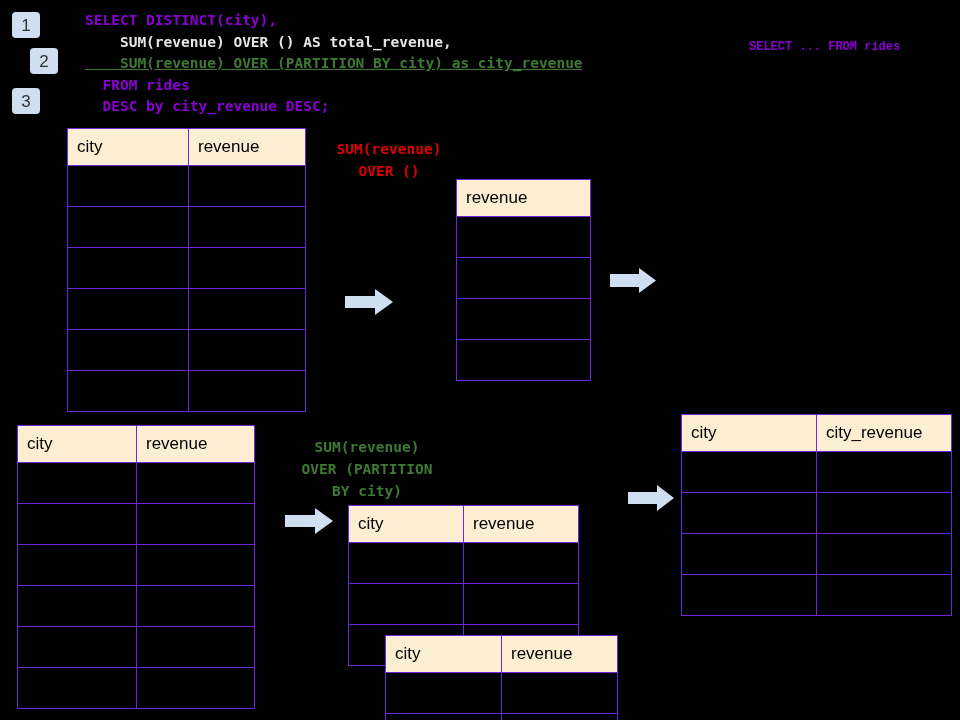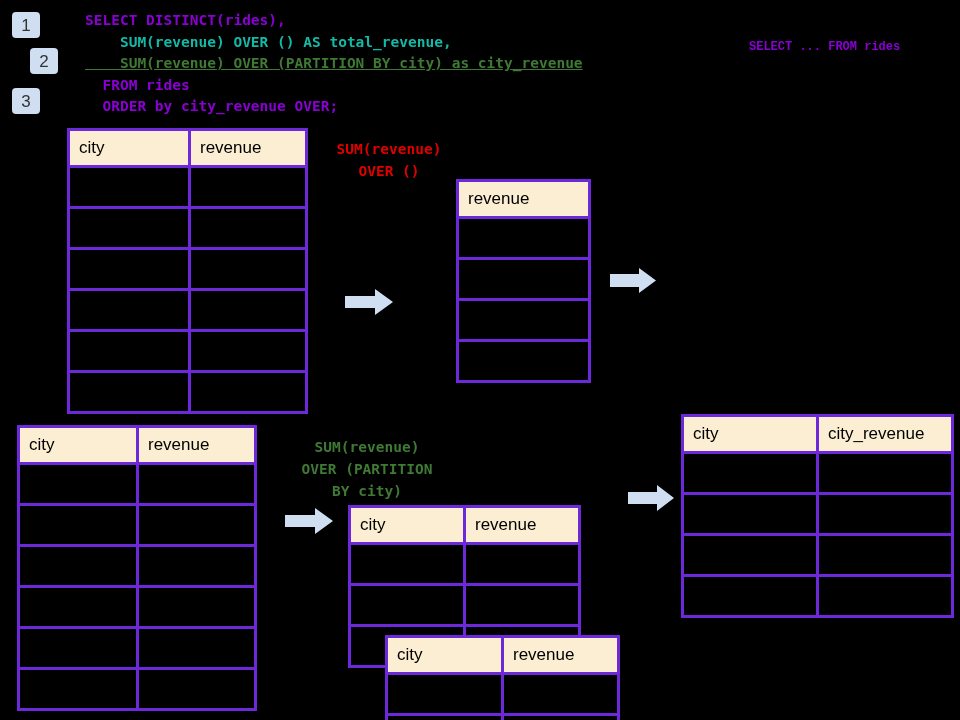--- a/index.html
+++ b/index.html
@@ -38,21 +38,21 @@
     left: 85px;
     top: 10px;
     font-family: "DejaVu Sans Mono", "Liberation Mono", monospace;
     font-size: 14.5px;
     line-height: 21.5px;
     white-space: pre;
     font-weight: bold;
     letter-spacing: 0px;
   }
   .c-purple { color: #8a00d4; }
-  .c-red    { color: #14b8a6; margin-top: 16px; }
+  .c-red    { color: #e5e5e5; margin-top: 16px; }
   .c-green  { color: #3f7a35; text-decoration: underline; }
 
   
   .sql-caption {
     position: absolute;
     left: 749px;
     top: 38px;
     width: 170px;
     font-family: Liberation Mono, monospace;
     font-size: 12px;
@@ -77,21 +77,21 @@
 
   
   .tbl {
     position: absolute;
     border-collapse: collapse;
     table-layout: fixed;
     background: #000000;
     border: 1px solid #9a9a9a;
   }
   .tbl th, .tbl td {
-    border: 3px solid #6d28d9;
+    border: 1px solid #6d28d9;
     padding: 0;
     margin: 0;
   }
   .tbl th {
     background: #fceed2;
     color: #000000;
     font-family: "Liberation Sans", sans-serif;
     font-size: 17px;
     font-weight: normal;
     text-align: left;
@@ -142,25 +142,25 @@
 <div class="badge" id="badge-1">
   <span>1</span>
 </div>
 <div class="badge" id="badge-2">
   <span>2</span>
 </div>
 <div class="badge" id="badge-3">
   <span>3</span>
 </div>
 
-<div class="sql"><span class="c-purple">SELECT DISTINCT(rides),</span>
+<div class="sql"><span class="c-purple">SELECT DISTINCT(city),</span>
 <span class="c-red">    SUM(revenue) OVER () AS total_revenue,</span>
 <span class="c-green">    SUM(revenue) OVER (PARTITION BY city) as city_revenue</span>
 <span class="c-purple">  FROM rides</span>
-<span class="c-purple">  ORDER by city_revenue OVER;</span></div>
+<span class="c-purple">  DESC by city_revenue DESC;</span></div>
 
 <div class="sql-caption">SELECT ... FROM rides</div>
 
 <div class="annot" id="annot-total">SUM(revenue)
 OVER ()</div>
 <div class="annot" id="annot-part">SUM(revenue)
 OVER (PARTITION
 BY city)</div>
 
 <table class="tbl" id="tbl-rides-1">

